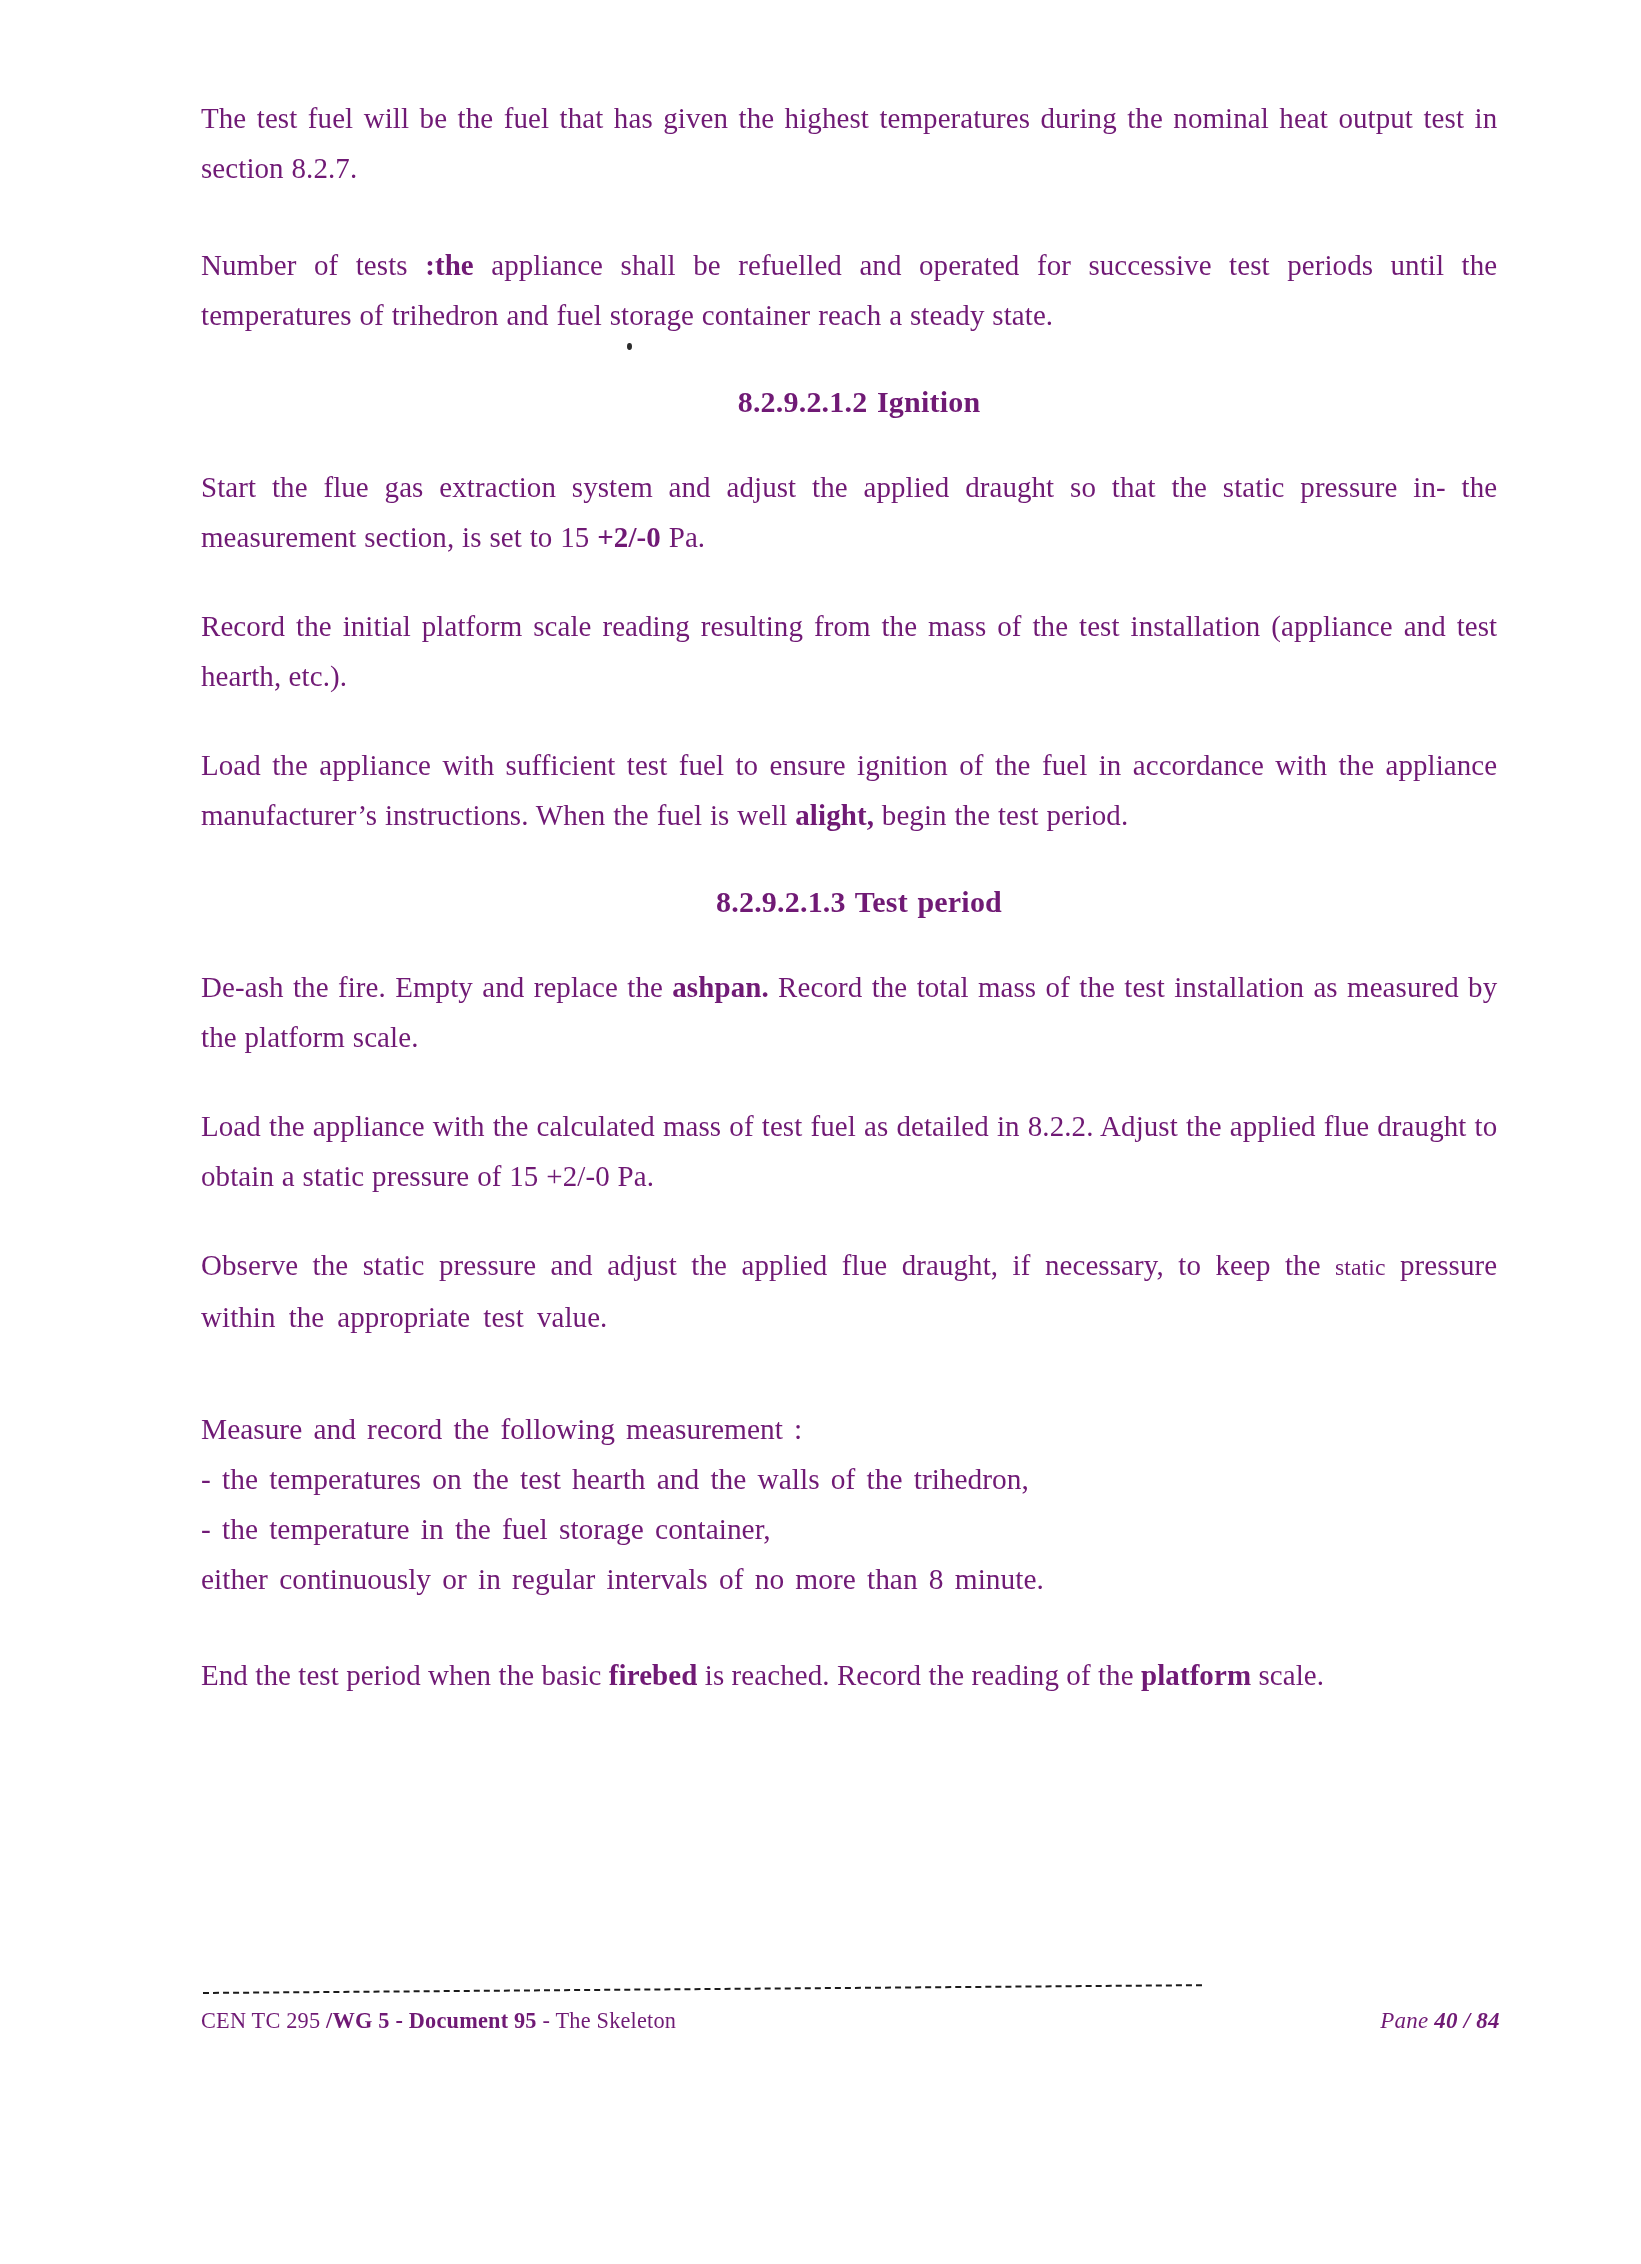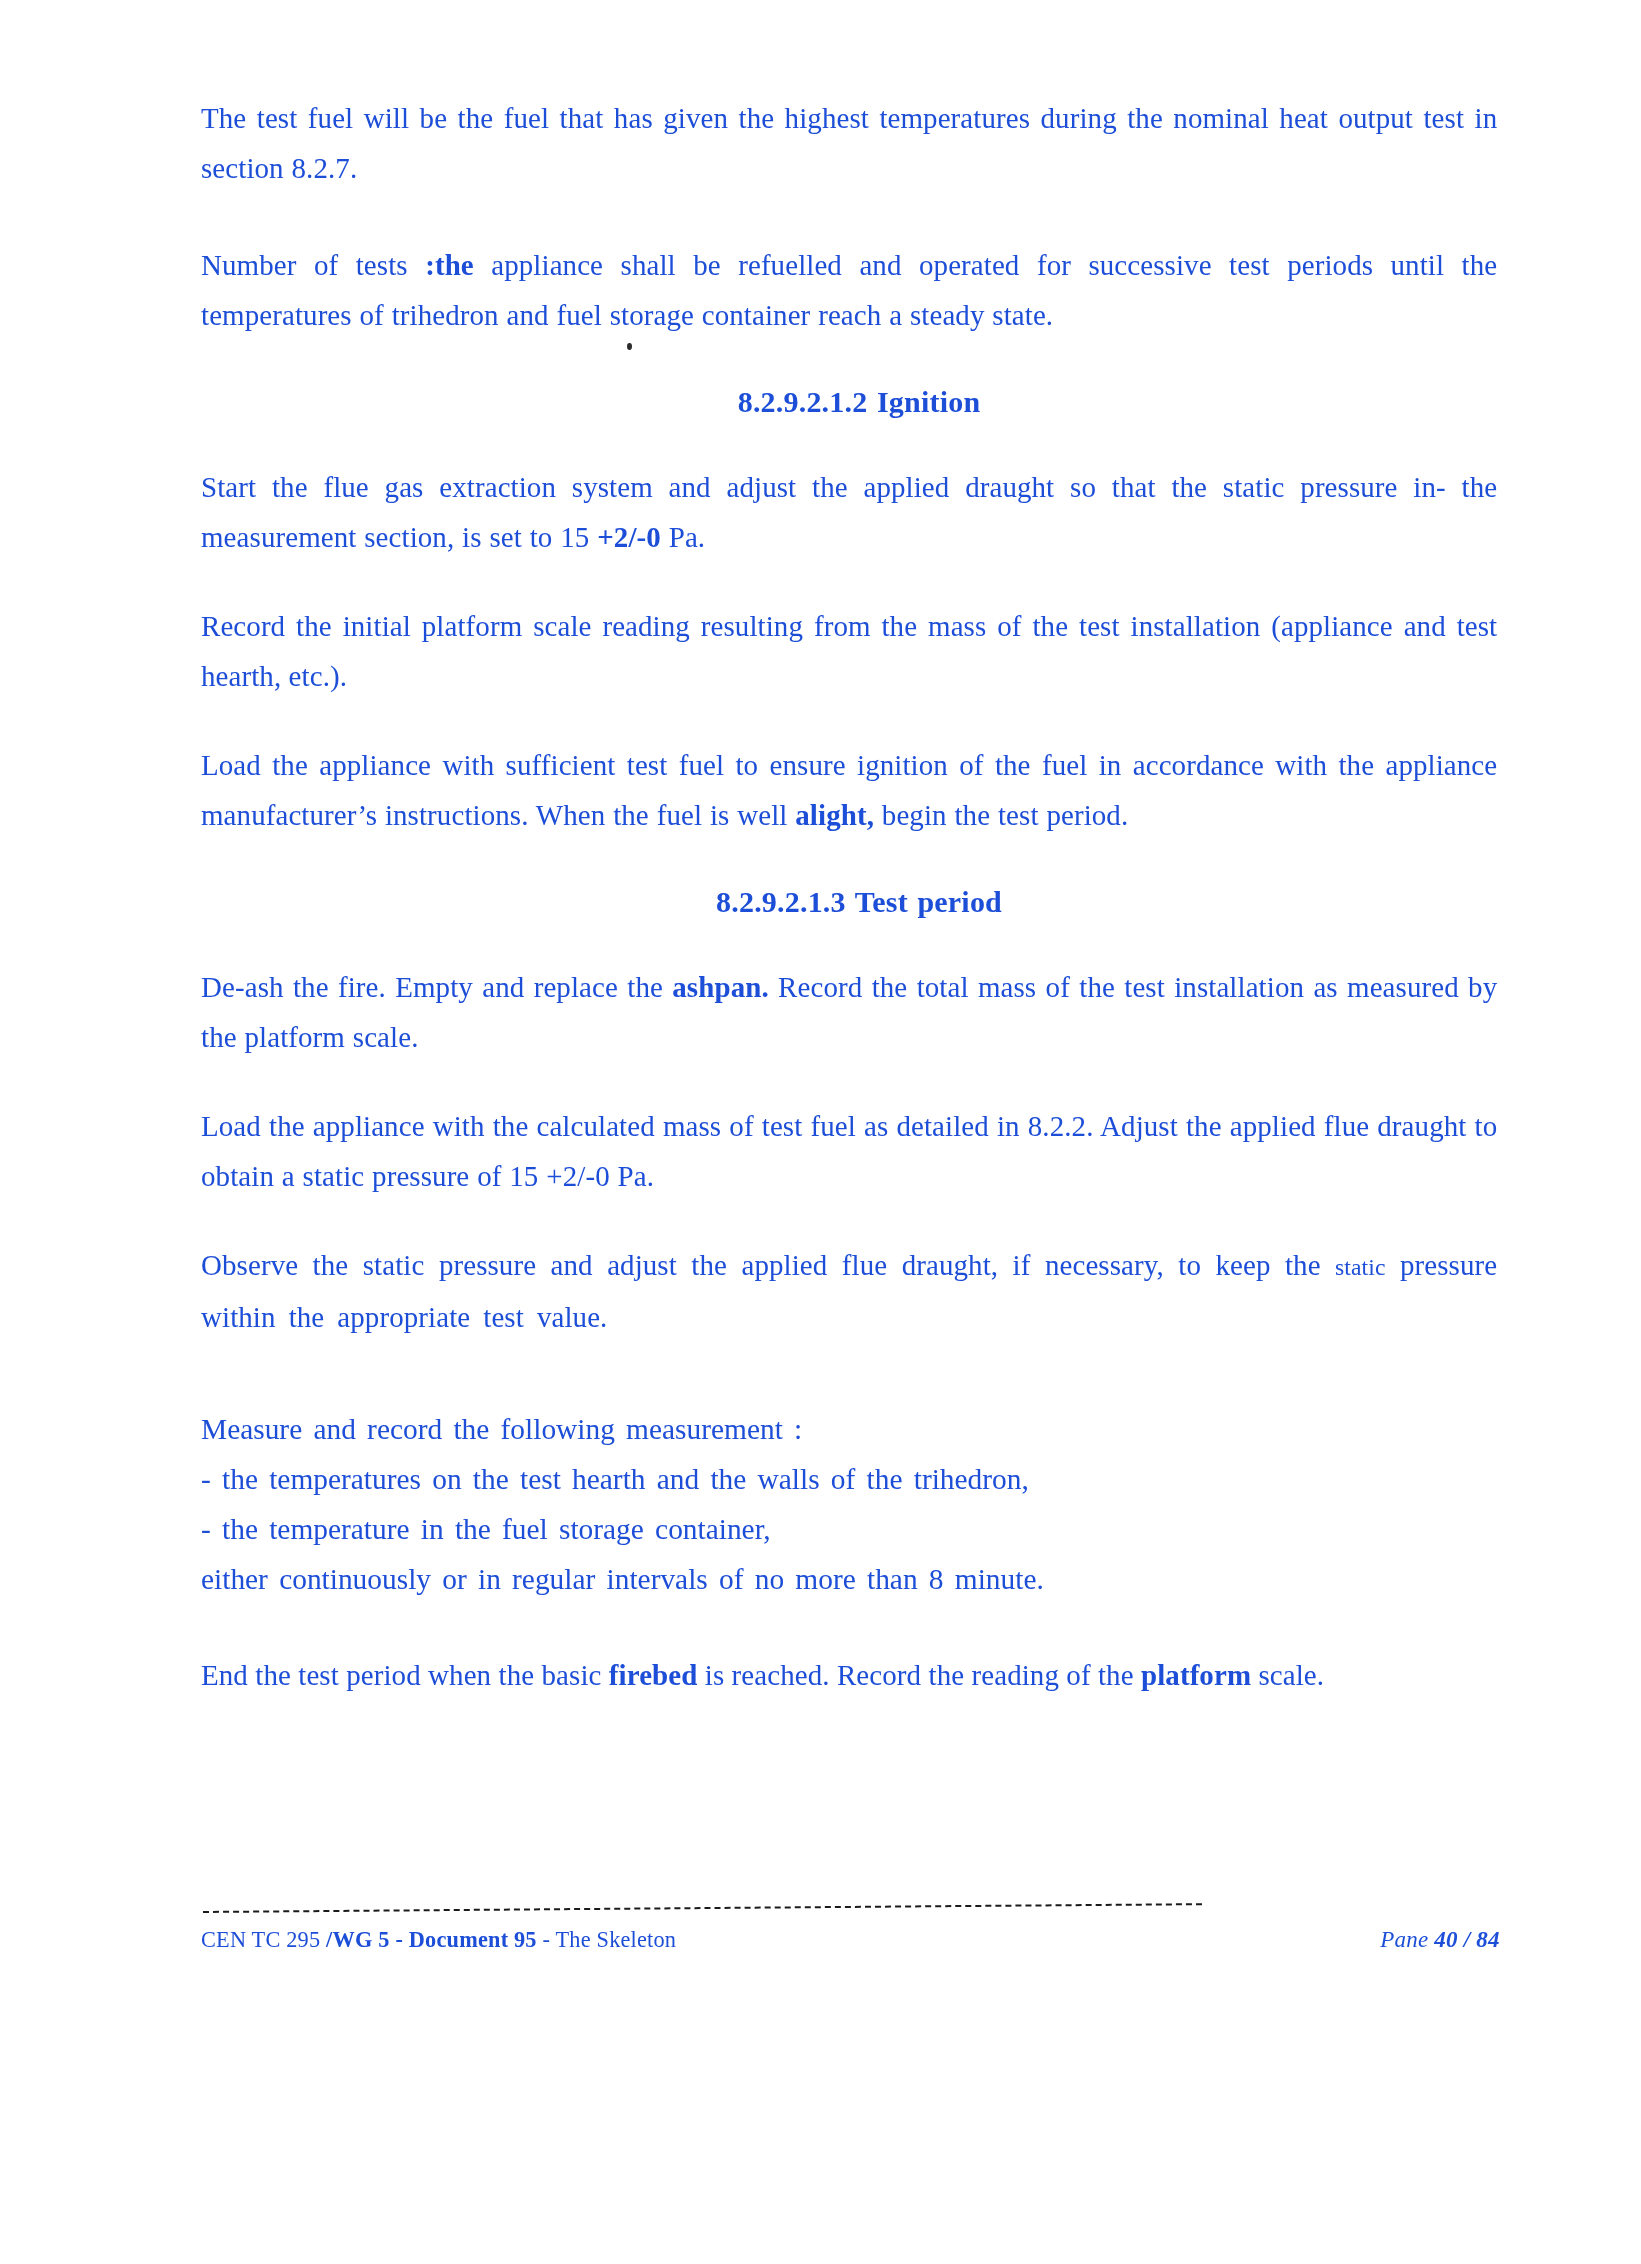--- a/index.html
+++ b/index.html
@@ -8,21 +8,21 @@
     background: #ffffff;
   }
 
   .page {
     position: relative;
     width: 1536px;
     height: 2264px;
     background: #ffffff;
     box-sizing: border-box;
     font-family: "Liberation Serif", "DejaVu Serif", serif;
-    color: #1d4ed8;
+    color: #701a75;
     overflow: hidden;
   }
 
   .content {
     position: absolute;
     left: 201px;
     top: 93px;
     width: 1316px;
   }
 
@@ -74,21 +74,21 @@
     height: 6.8px;
     background: #1a1a1a;
     border-radius: 50%;
     opacity: 0.92;
   }
 
   
   .footer {
     position: absolute;
     left: 201px;
-    top: 1911px;
+    top: 1992px;
     width: 1316px;
   }
 
   .footer-rule {
     width: 999px;
     height: 0;
     border-top: 2.9px dashed #1a1a1a;
     margin: 0 0 9.7px 1.9px;
     transform: rotate(-0.45deg);
     transform-origin: left center;

